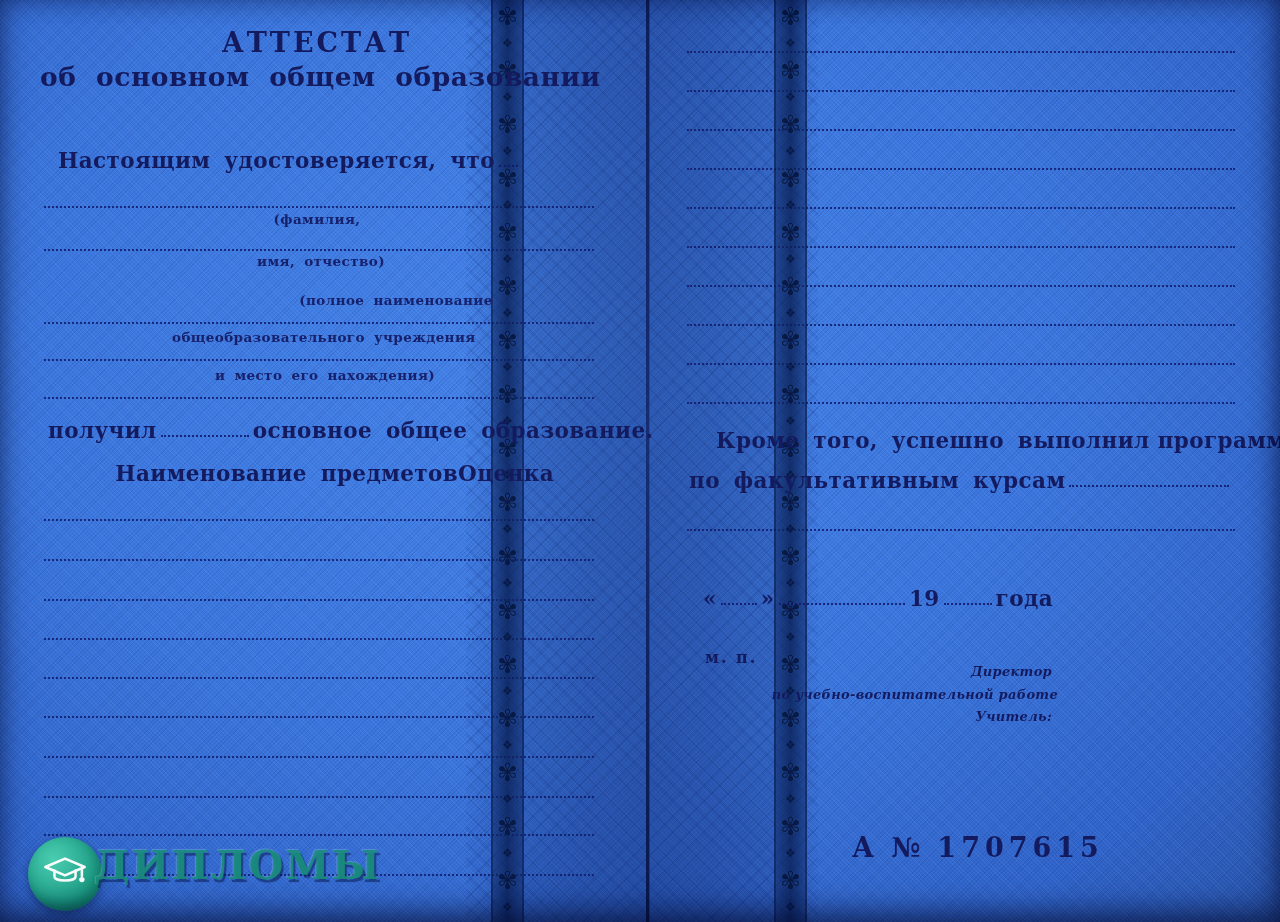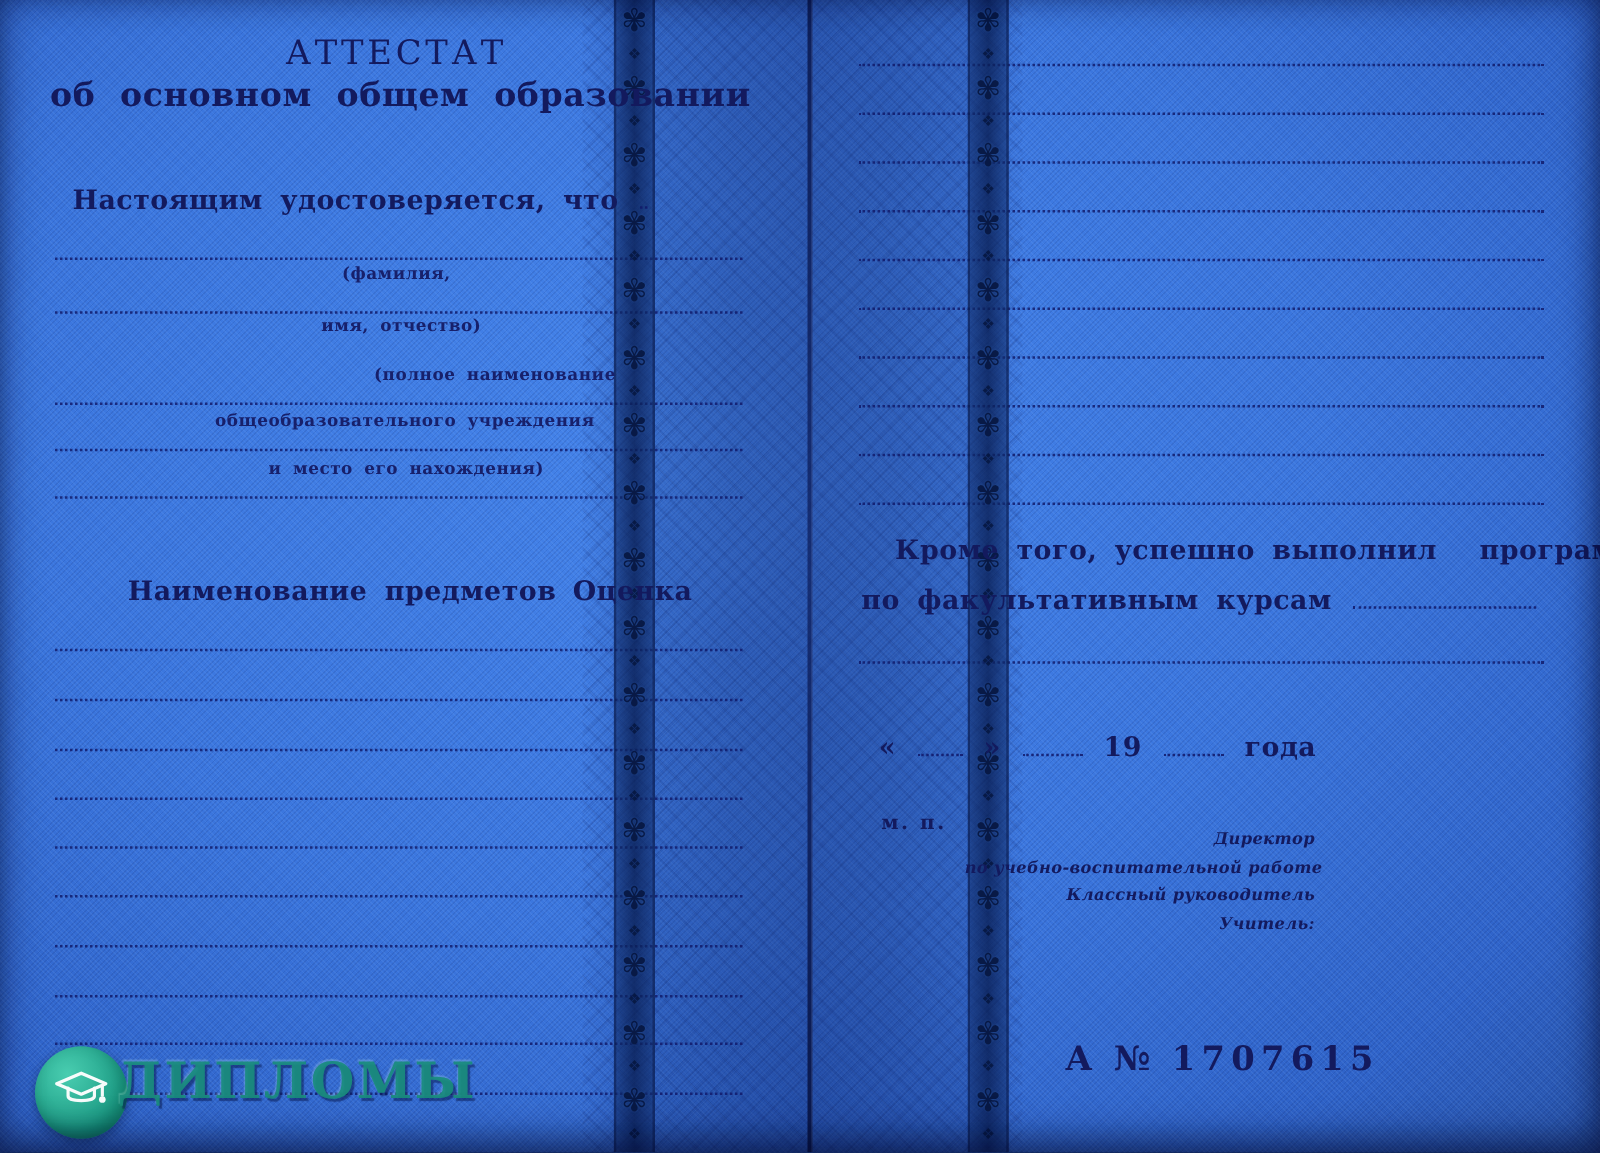--- a/index.html
+++ b/index.html
@@ -49,24 +49,24 @@
   
   .dotline{position:absolute;height:0;border-bottom:2px dotted rgba(16,24,105,.82);z-index:3;}
   .dotline.l{left:44px;width:550px;}
   .dotline.r{left:687px;width:548px;}
   
   .txt{position:absolute;z-index:6;white-space:nowrap;}
   .row{position:absolute;z-index:6;display:flex;align-items:flex-end;}
   .row span{white-space:nowrap;}
   .dots{flex:1 1 auto;height:0;border-bottom:2px dotted rgba(16,24,105,.85);margin:0 4px 6px;}
   .dots.fx{flex:0 0 auto;}
-  .main{font-size:21.5px;font-weight:bold;word-spacing:6px;letter-spacing:.4px;gap:13px;}
+  .main{font-size:21.5px;font-weight:bold;word-spacing:6px;letter-spacing:.4px;}
   .hint{font-size:13.5px;font-weight:bold;word-spacing:4px;letter-spacing:.4px;
         text-align:center;color:#17206b;}
-  .title{font-size:27px;font-weight:normal;letter-spacing:3px;text-align:center;}
+  .title{font-size:27px;font-weight:bold;letter-spacing:3px;text-align:center;}
   .subtitle{font-size:26.5px;font-weight:bold;word-spacing:10px;letter-spacing:.5px;text-align:center;}
   .sig{font-size:13px;font-weight:bold;font-style:italic;line-height:22.6px;letter-spacing:.3px;}
   
   .wm-badge{
     position:absolute;left:28px;top:837px;width:74px;height:74px;border-radius:50%;z-index:7;
     background:radial-gradient(circle at 35% 30%, #49cdb0, #1a9a83 68%, #0e7c6a);
     box-shadow:0 3px 9px rgba(4,18,50,.45), inset -4px -6px 12px rgba(0,60,50,.35);
     display:flex;align-items:center;justify-content:center;
   }
   .wm-text{
@@ -196,20 +196,25 @@
   </div>
 
   <div class="txt hint" style="left:217px;top:211px;width:200px">(фамилия,</div>
   <div class="txt hint" style="left:221px;top:253px;width:200px">имя, отчество)</div>
 
 
   <div class="txt hint" style="left:296px;top:292px;width:200px">(полное наименование</div>
   <div class="txt hint" style="left:172px;top:329px;width:300px">общеобразовательного учреждения</div>
   <div class="txt hint" style="left:200px;top:367px;width:250px">и место его нахождения)</div>
 
+  <div class="row main" style="left:48px;top:418px;width:548px">
+    <span>получил</span>
+    <span class="dots fx" style="width:88px"></span>
+    <span>основное общее образование.</span>
+  </div>
 
   <div class="row main" style="left:74px;top:461px;width:480px;justify-content:flex-end">
     <span>Наименование предметов</span>
     <span>Оценка</span>
   </div>
 
   <div class="row main" style="left:716px;top:428px;width:517px">
     <span>Кроме того, успешно выполнил</span>
     <span class="dots"></span>
     <span>программу</span>
@@ -227,21 +232,20 @@
     <span>19</span>
     <span class="dots fx" style="width:48px"></span>
     <span>года</span>
   </div>
 
   <div class="txt" style="left:705px;top:648px;font-size:16px;font-weight:bold;letter-spacing:2px">м. п.</div>
 
   <div class="txt sig" style="left:766px;top:661px;width:292px;text-align:right">
     <div style="padding-right:6px">Директор</div>
     <div>по учебно-воспитательной работе</div>
-    <div style="padding-right:6px">Классный руководитель</div>
     <div style="padding-right:6px">Учитель:</div>
   </div>
 
   <div class="row" style="left:852px;top:832px;gap:17px;font-size:27px;font-weight:bold;align-items:baseline">
     <span>А</span>
     <span>№</span>
     <span style="letter-spacing:5px">1707615</span>
   </div>
 
   <div class="wm-badge">

